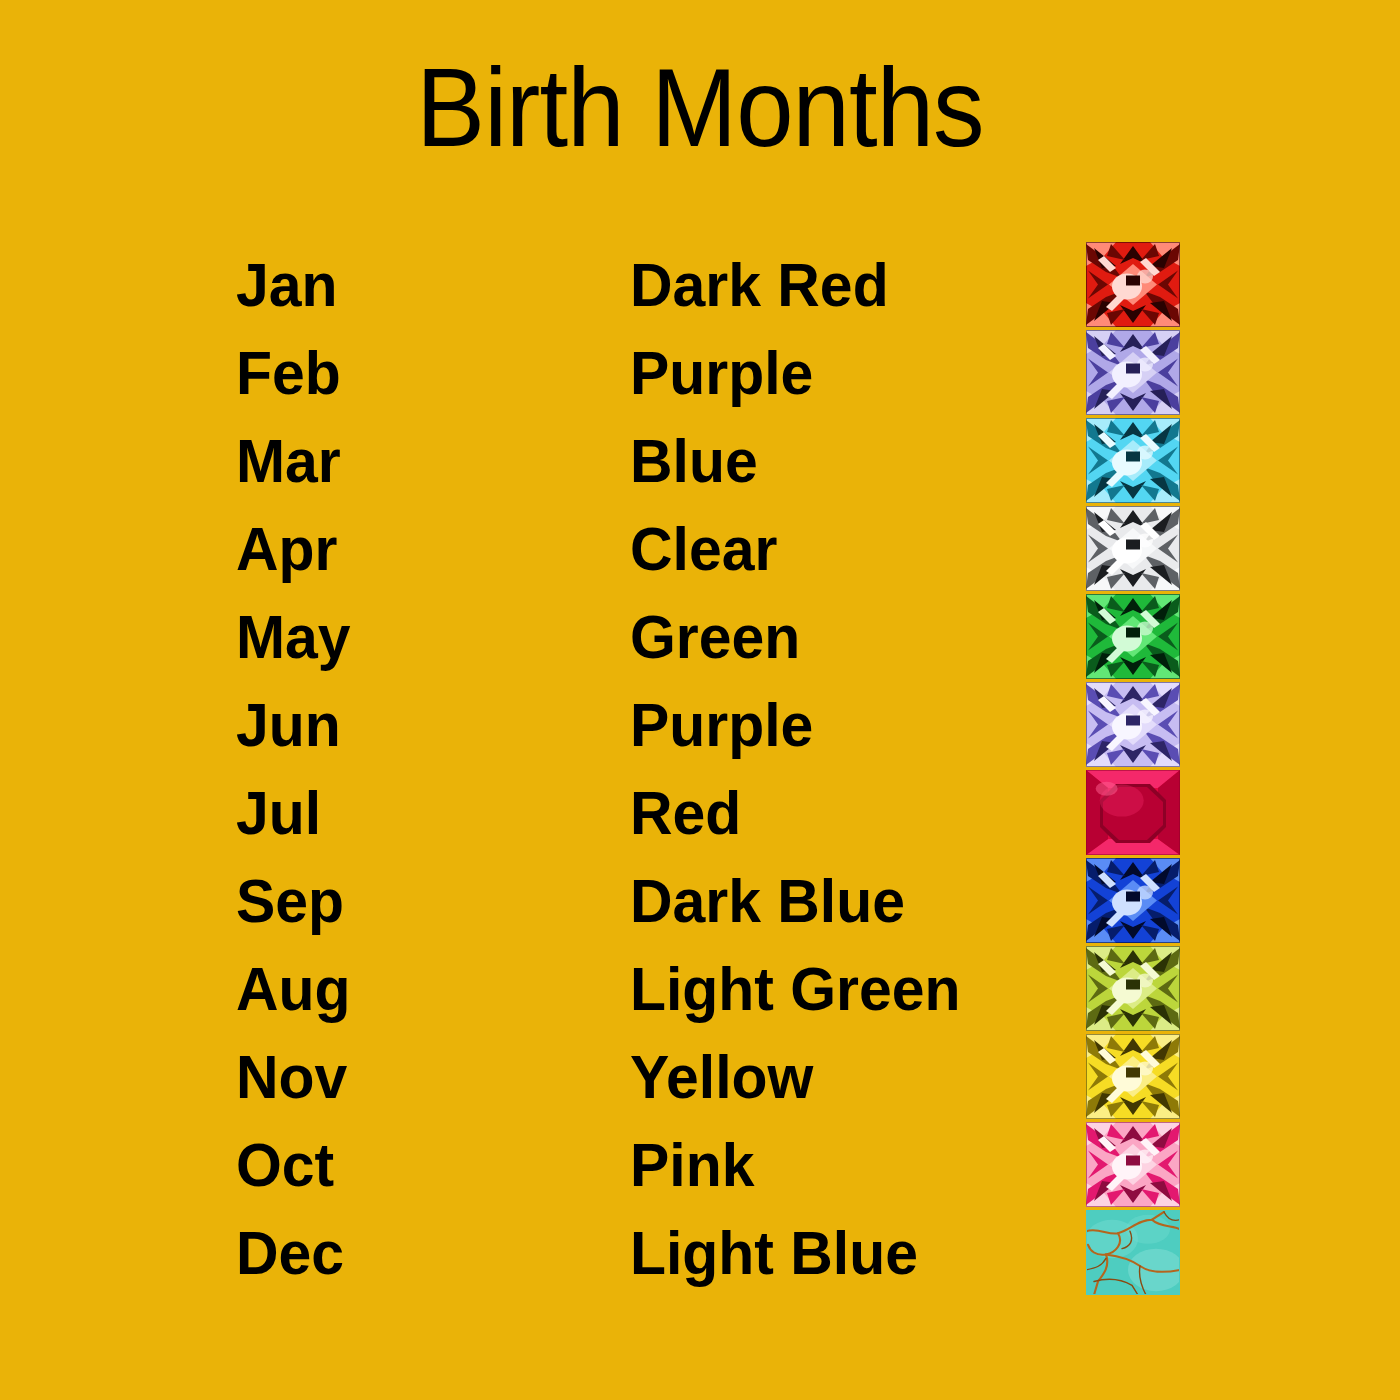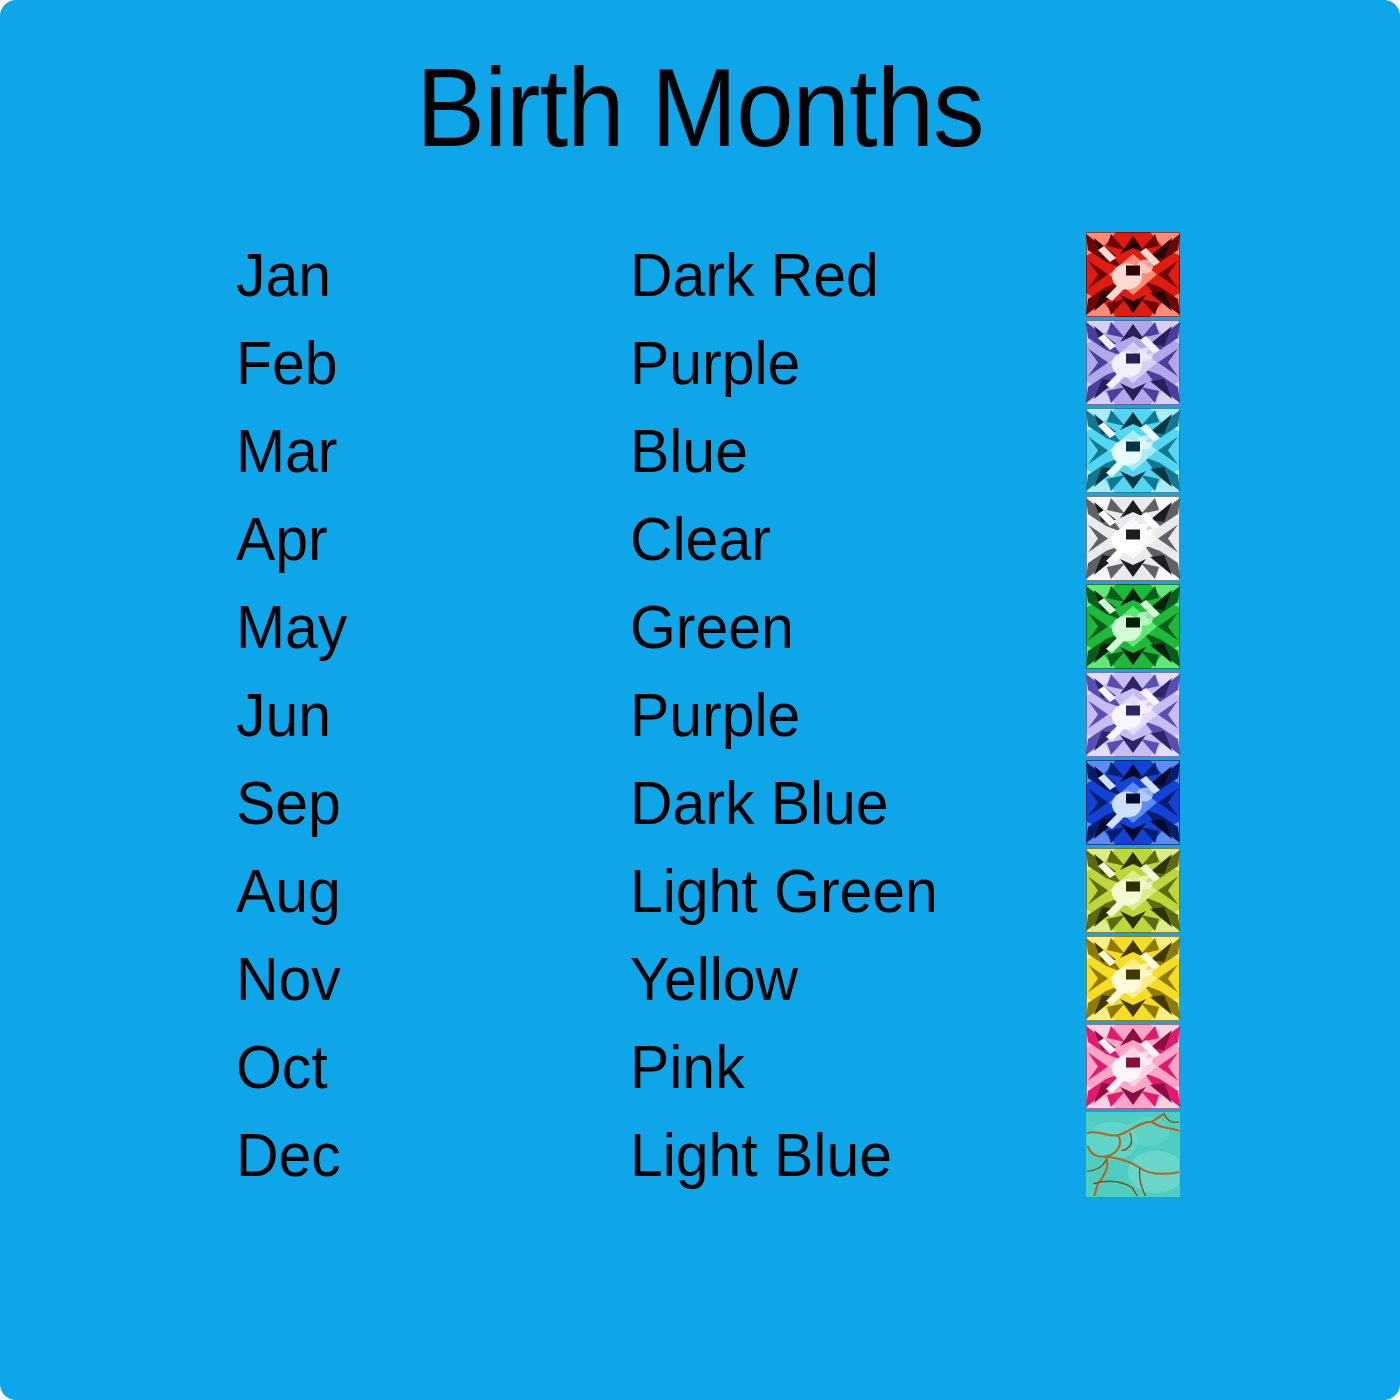--- a/index.html
+++ b/index.html
@@ -4,45 +4,45 @@
 <style>
   html, body {
     margin: 0;
     padding: 0;
     background: #ffffff;
   }
   #page {
     position: relative;
     width: 1400px;
     height: 1400px;
-    background: #0ea5e9;
+    background: #eab308;
     overflow: hidden;
     font-family: "Liberation Sans", "DejaVu Sans", sans-serif;
-    border-radius: 16px;
   }
   #title {
     position: absolute;
     left: 0;
     top: 52px;
     width: 1400px;
     text-align: center;
     font-size: 112px;
     line-height: 1;
     font-weight: 400;
     color: #000000;
     letter-spacing: -1px;
     transform: scaleX(0.92);
     transform-origin: 50% 50%;
     white-space: nowrap;
   }
   #rows {
     position: absolute;
     left: 0;
-    top: 231px;
+    top: 241px;
     width: 1213px;
+    font-weight: bold;
   }
   .row {
     position: relative;
     height: 88px;
     width: 1400px;
   }
   .cell-month,
   .cell-color {
     position: absolute;
     top: 0;
@@ -296,20 +296,38 @@
             <ellipse cx="59" cy="34.5" rx="8" ry="7" fill="#f8f6ff" opacity="0.75"></ellipse>
             <polygon points="40,33.5 54,33.5 54,43.5 40,43.5" fill="#2d2566"></polygon>
             <polygon points="60,16 74,30 68,34 54,20" fill="#f8f6ff"></polygon>
             <polygon points="26,69 40,55 34,51 20,65" fill="#f8f6ff"></polygon>
             <polygon points="18,14 30,26 24,30 12,18" fill="#f8f6ff"></polygon>
             <rect x="0.5" y="0.5" width="93" height="84" fill="none" stroke="#2d2566" stroke-width="1" opacity="0.55"></rect>
           </svg>
         </div>
       </div>
       <div class="row">
+        <div class="cell-month">Jul</div>
+        <div class="cell-color">Red</div>
+        <div class="cell-gem">
+          <svg class="gem-svg" viewBox="0 0 94 85" xmlns="http://www.w3.org/2000/svg" preserveAspectRatio="none">
+            <rect x="0" y="0" width="94" height="85" fill="#e4063f"></rect>
+            <polygon points="0,0 94,0 72,18 22,18" fill="#f4286a"></polygon>
+            <polygon points="0,85 94,85 72,69 22,69" fill="#f4286a"></polygon>
+            <polygon points="0,0 22,18 22,69 0,85" fill="#b80033"></polygon>
+            <polygon points="94,0 72,18 72,69 94,85" fill="#b80033"></polygon>
+            <polygon points="30,14 64,14 80,30 80,57 64,73 30,73 14,57 14,30" fill="#8d0026"></polygon>
+            <polygon points="33,17 61,17 77,32 77,55 61,70 33,70 17,55 17,32" fill="#b80033"></polygon>
+            <ellipse cx="35.72" cy="30.599999999999998" rx="22" ry="16" fill="#f4286a" opacity="0.35"></ellipse>
+            <ellipse cx="20.68" cy="18.7" rx="11" ry="7" fill="#ff5f92" opacity="0.5"></ellipse>
+            <rect x="0.5" y="0.5" width="93" height="84" fill="none" stroke="#8d0026" stroke-width="1" opacity="0.5"></rect>
+          </svg>
+        </div>
+      </div>
+      <div class="row">
         <div class="cell-month">Sep</div>
         <div class="cell-color">Dark Blue</div>
         <div class="cell-gem">
           <svg class="gem-svg" viewBox="0 0 94 85" xmlns="http://www.w3.org/2000/svg" preserveAspectRatio="none">
             <rect x="0" y="0" width="94" height="85" fill="#1342d6"></rect>
             <polygon points="0,0 30,0 18,14 0,24" fill="#5a8cf5"></polygon>
             <polygon points="94,0 64,0 76,14 94,24" fill="#5a8cf5"></polygon>
             <polygon points="0,85 30,85 18,71 0,61" fill="#5a8cf5"></polygon>
             <polygon points="94,85 64,85 76,71 94,61" fill="#5a8cf5"></polygon>
             <polygon points="0,2 24,20 36,36 20,30 2,18" fill="#061d6b"></polygon>

